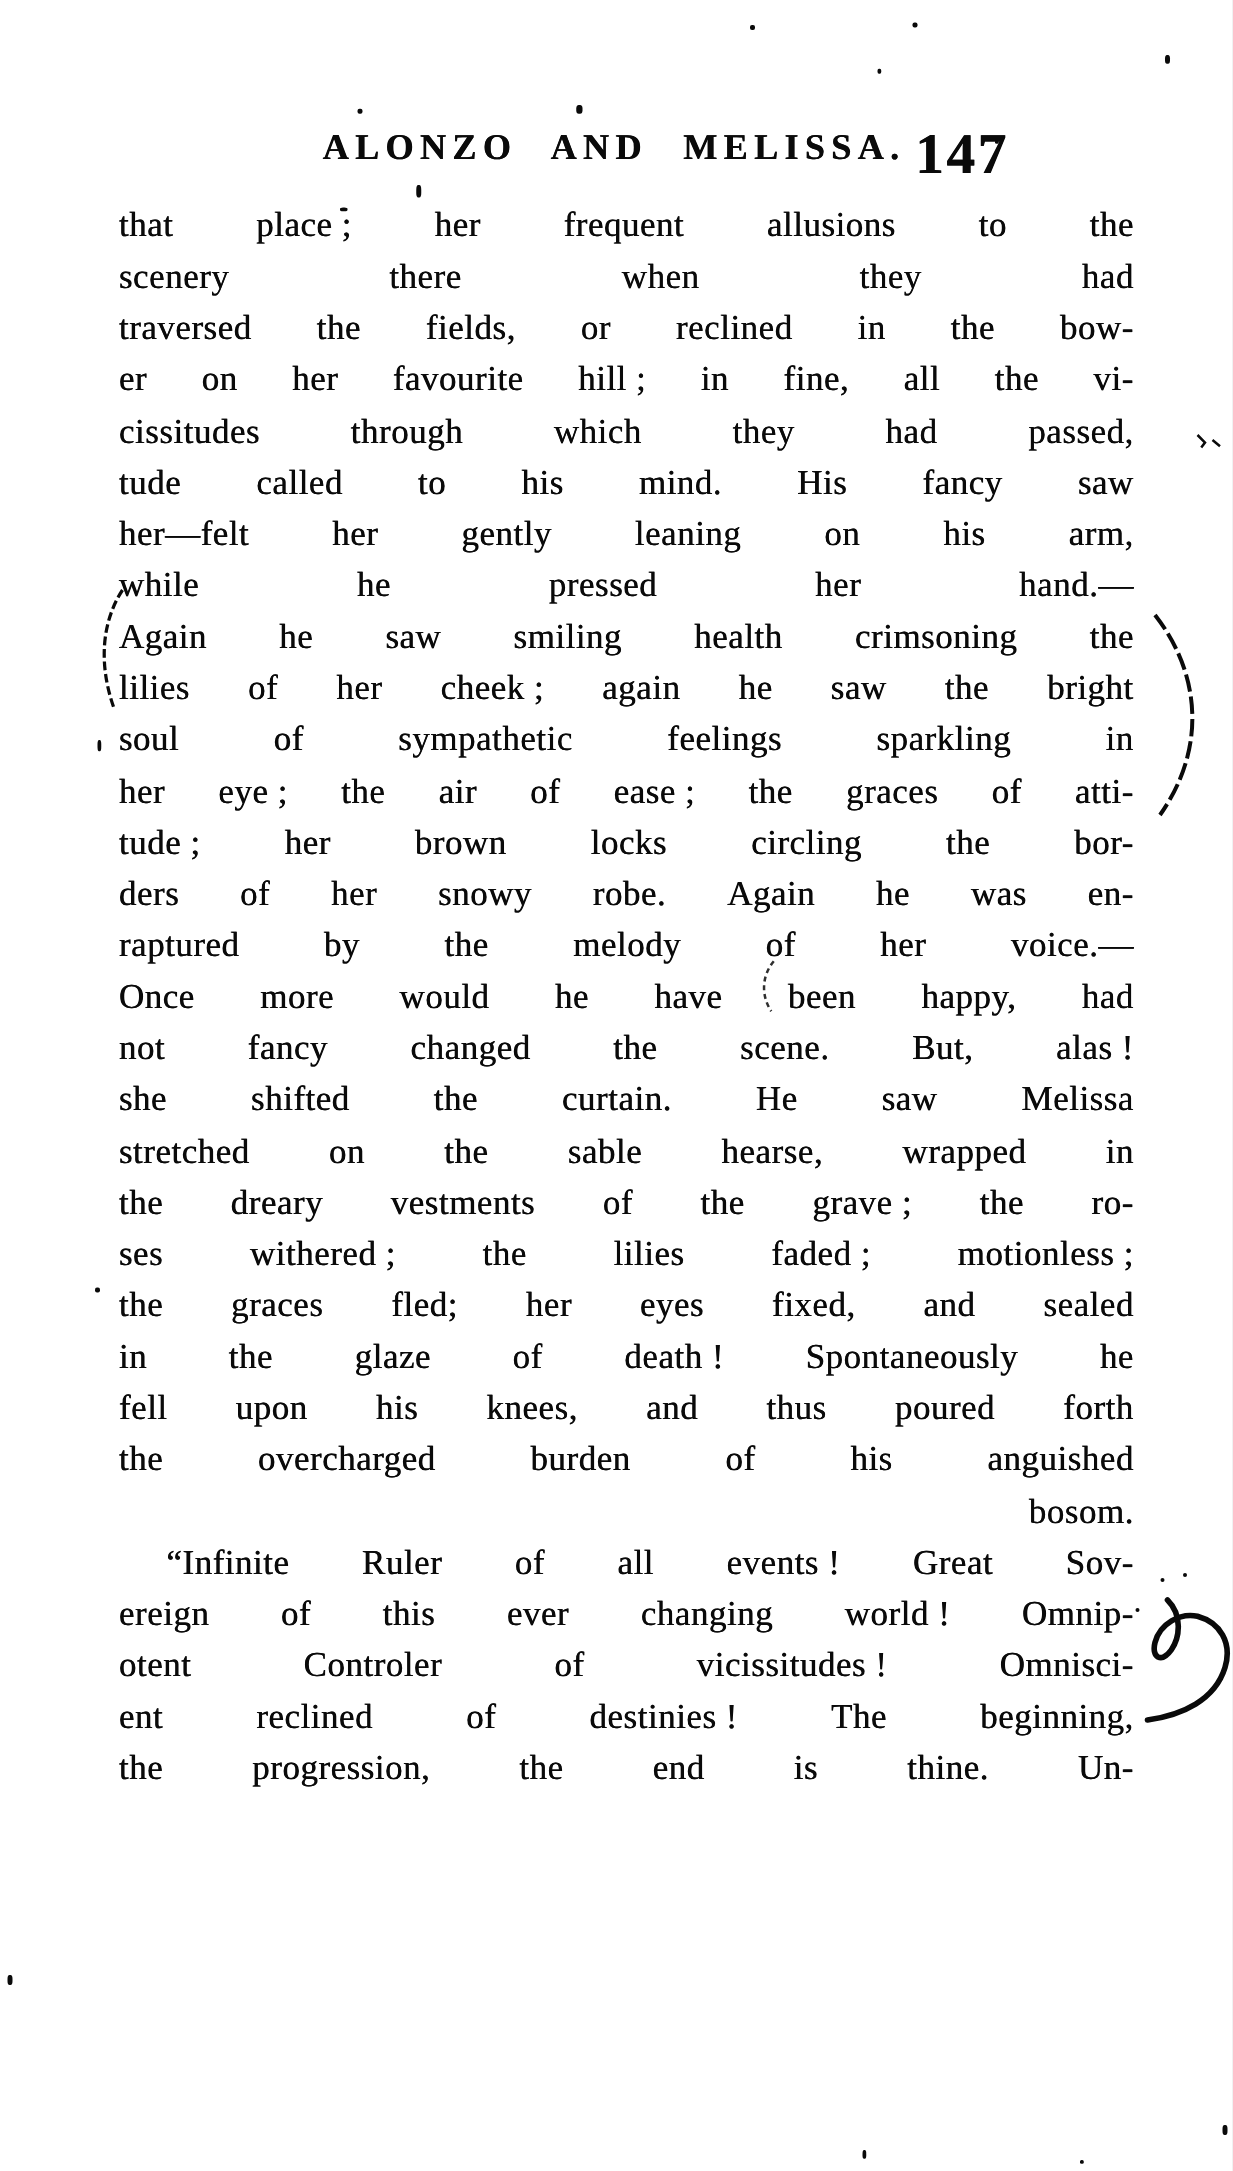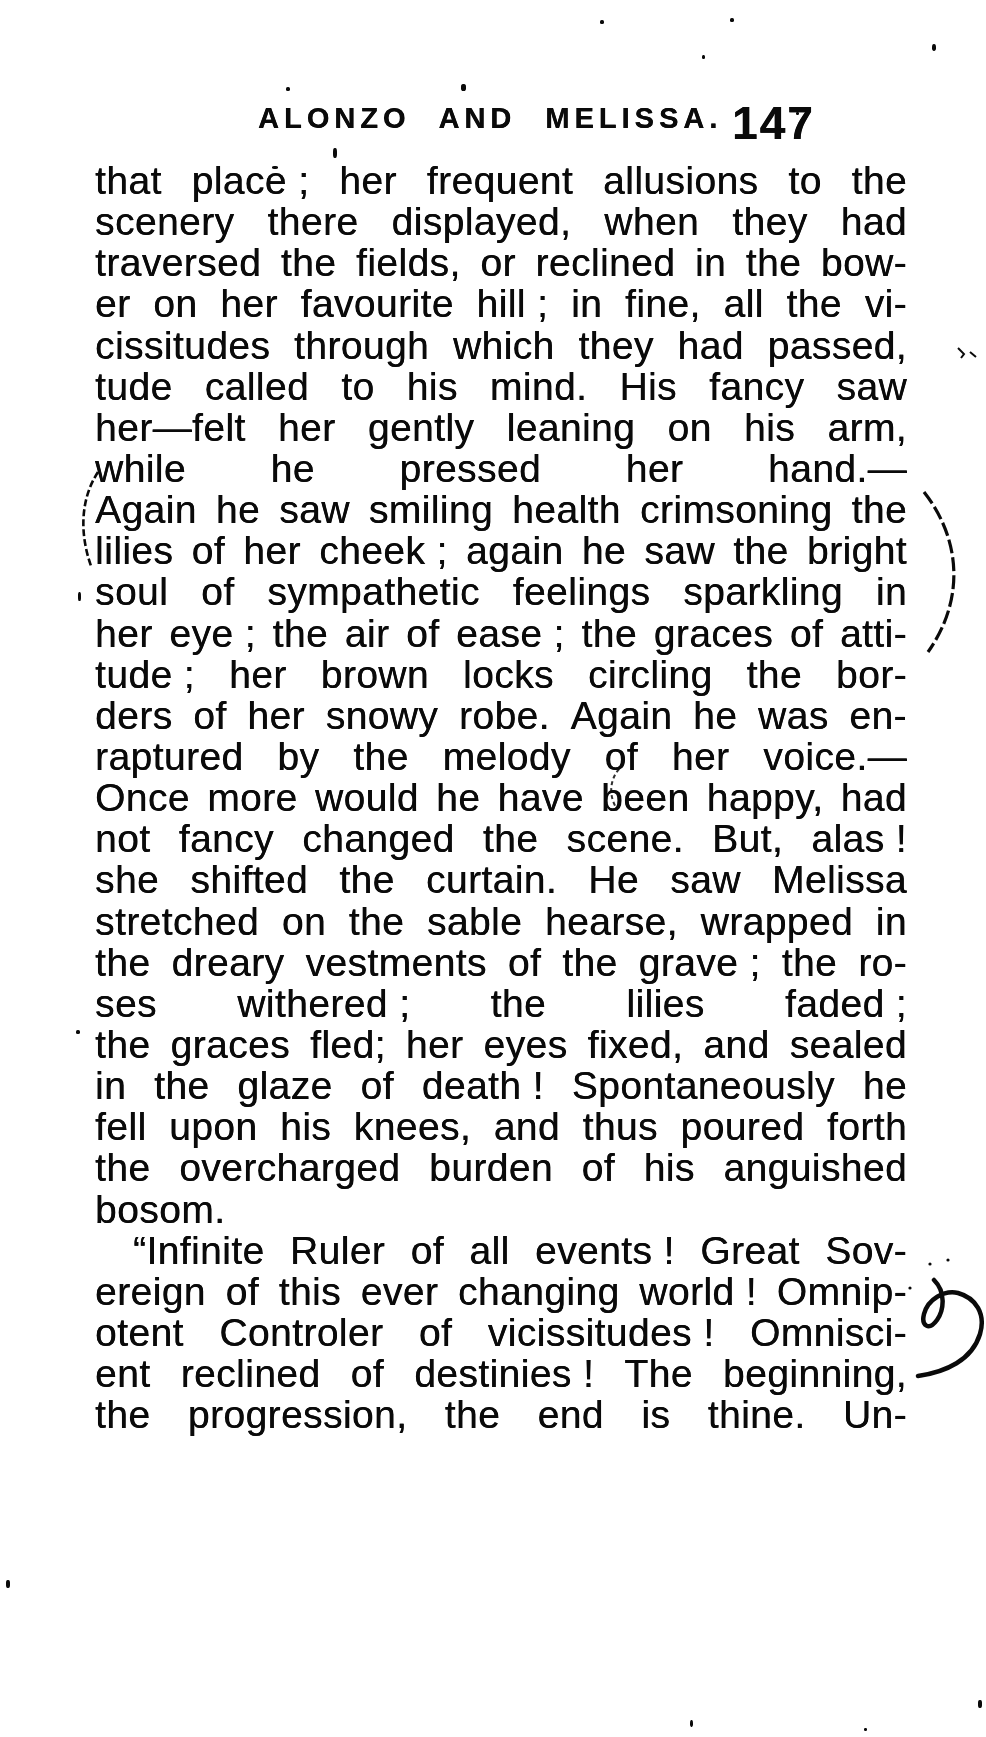--- a/index.html
+++ b/index.html
@@ -1,41 +1,42 @@
 <!DOCTYPE html>
 <html><head>
 <meta charset="utf-8">
 <style>
   html,body{margin:0;padding:0;background:#e8e8e8;}
   .page{
     position:relative;
     width:986px;height:1737px;
     background:#ffffff;
     overflow:hidden;
-    font-family:Liberation Sans, sans-serif;
+    font-family:Liberation Serif, serif;
     color:#0a0a0a;
+    text-align:right;
   }
   
   .running-title{
     position:absolute;left:258px;top:102px;
     font-size:29px;font-weight:bold;
     letter-spacing:5px;word-spacing:16px;
     text-shadow:0.3px 0 0 #0a0a0a;
     white-space:nowrap;
   }
   .page-number{
     position:absolute;left:732px;top:96px;
     font-size:46px;font-weight:bold;
     letter-spacing:2px;
     text-shadow:0.3px 0 0 #0a0a0a;
   }
   
   .text-block{
     position:absolute;left:95px;top:160px;width:812px;
-    font-size:39px;
+    font-size:28px;
     letter-spacing:0.4px;
     text-shadow:0.35px 0 0 #0a0a0a;
   }
   .line{
     display:flex;justify-content:space-between;align-items:baseline;
     height:41.15px;line-height:41px;
   }
   .line.plain{display:block;}
   .line.indent{padding-left:38px;}
   .w{white-space:pre;}
@@ -59,21 +60,20 @@
         <span class="w">place&nbsp;;</span>
         <span class="w">her</span>
         <span class="w">frequent</span>
         <span class="w">allusions</span>
         <span class="w">to</span>
         <span class="w">the</span>
       </div>
       <div class="line">
         <span class="w">scenery</span>
         <span class="w">there</span>
-        <span class="w">displayed,</span>
         <span class="w">when</span>
         <span class="w">they</span>
         <span class="w">had</span>
       </div>
       <div class="line">
         <span class="w">traversed</span>
         <span class="w">the</span>
         <span class="w">fields,</span>
         <span class="w">or</span>
         <span class="w">reclined</span>
@@ -242,20 +242,21 @@
         <span class="w">grave&nbsp;;</span>
         <span class="w">the</span>
         <span class="w">ro-</span>
       </div>
       <div class="line">
         <span class="w">ses</span>
         <span class="w">withered&nbsp;;</span>
         <span class="w">the</span>
         <span class="w">lilies</span>
         <span class="w">faded&nbsp;;</span>
+        <span class="w">motionless&nbsp;;</span>
       </div>
       <div class="line">
         <span class="w">the</span>
         <span class="w">graces</span>
         <span class="w">fled;</span>
         <span class="w">her</span>
         <span class="w">eyes</span>
         <span class="w">fixed,</span>
         <span class="w">and</span>
         <span class="w">sealed</span>

